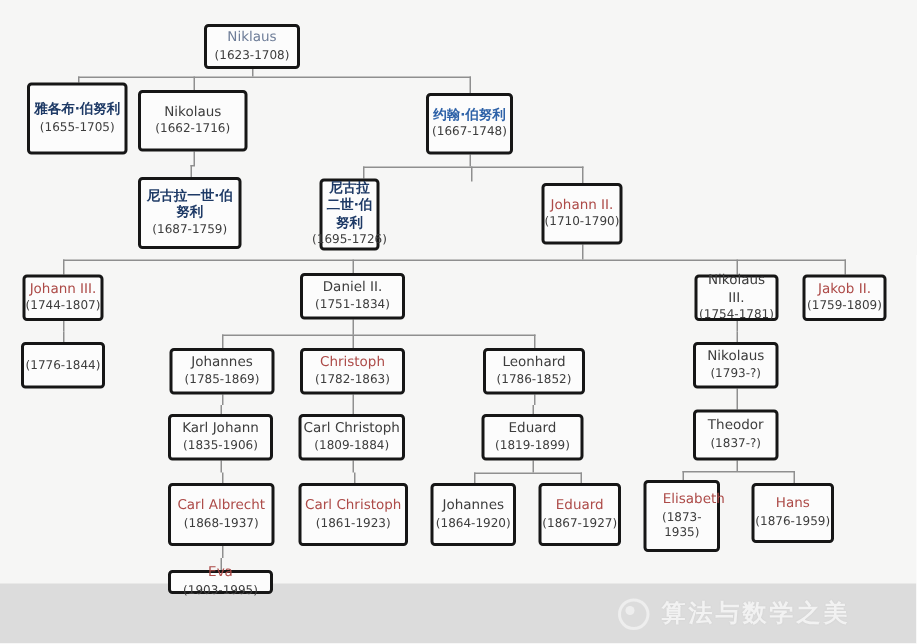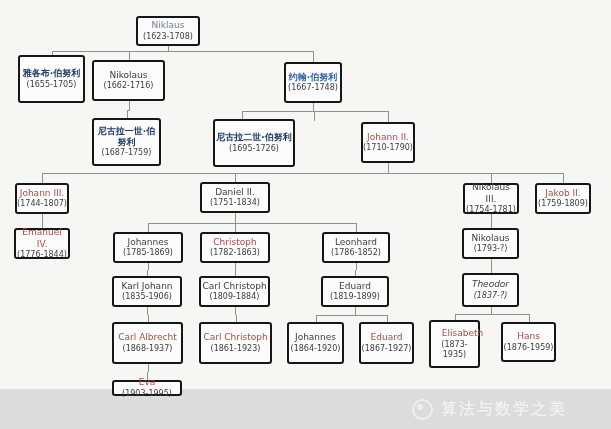--- a/index.html
+++ b/index.html
@@ -111,21 +111,21 @@
         <div class="node-dates">(1662-1716)</div>
       </div>
       <div class="node" style="left: 284px; top: 62px; width: 58px; height: 41px;">
         <div class="node-label bold" style="color: rgb(46, 98, 168);">约翰·伯努利</div>
         <div class="node-dates">(1667-1748)</div>
       </div>
       <div class="node" style="left: 92px; top: 118px; width: 69px; height: 48px;">
         <div class="node-label bold" style="color: rgb(30, 58, 102);">尼古拉一世·伯努利</div>
         <div class="node-dates">(1687-1759)</div>
       </div>
-      <div class="node" style="left: 213px; top: 119px; width: 82px; height: 48px;">
+      <div class="node" style="left: 213px; top: 119px; width: 40px; height: 48px;">
         <div class="node-label bold" style="color: rgb(30, 58, 102);">尼古拉二世·伯努利</div>
         <div class="node-dates">(1695-1726)</div>
       </div>
       <div class="node" style="left: 361px; top: 122px; width: 54px; height: 41px;">
         <div class="node-label" style="color: rgb(173, 75, 72);">Johann II.</div>
         <div class="node-dates">(1710-1790)</div>
       </div>
       <div class="node" style="left: 15px; top: 183px; width: 54px; height: 31px;">
         <div class="node-label" style="color: rgb(173, 75, 72);">Johann III.</div>
         <div class="node-dates">(1744-1807)</div>
@@ -136,21 +136,20 @@
       </div>
       <div class="node" style="left: 463px; top: 183px; width: 56px; height: 31px;">
         <div class="node-label" style="color: rgb(61, 61, 61);">Nikolaus III.</div>
         <div class="node-dates">(1754-1781)</div>
       </div>
       <div class="node" style="left: 535px; top: 183px; width: 56px; height: 31px;">
         <div class="node-label" style="color: rgb(173, 75, 72);">Jakob II.</div>
         <div class="node-dates">(1759-1809)</div>
       </div>
       <div class="node" style="left: 14px; top: 228px; width: 56px; height: 31px;">
-        <div class="node-label" style="color: rgb(173, 75, 72);">Emanuel IV.</div>
         <div class="node-dates">(1776-1844)</div>
       </div>
       <div class="node" style="left: 113px; top: 232px; width: 70px; height: 31px;">
         <div class="node-label" style="color: rgb(61, 61, 61);">Johannes</div>
         <div class="node-dates">(1785-1869)</div>
       </div>
       <div class="node" style="left: 200px; top: 232px; width: 70px; height: 31px;">
         <div class="node-label" style="color: rgb(173, 75, 72);">Christoph</div>
         <div class="node-dates">(1782-1863)</div>
       </div>
@@ -167,21 +166,21 @@
         <div class="node-dates">(1835-1906)</div>
       </div>
       <div class="node" style="left: 199px; top: 276px; width: 71px; height: 31px;">
         <div class="node-label" style="color: rgb(61, 61, 61);">Carl Christoph</div>
         <div class="node-dates">(1809-1884)</div>
       </div>
       <div class="node" style="left: 321px; top: 276px; width: 68px; height: 31px;">
         <div class="node-label" style="color: rgb(61, 61, 61);">Eduard</div>
         <div class="node-dates">(1819-1899)</div>
       </div>
-      <div class="node" style="left: 462px; top: 273px; width: 57px; height: 34px; font-style: italic;">
+      <div class="node" style="left: 462px; top: 273px; width: 57px; height: 34px;">
         <div class="node-label" style="color: rgb(61, 61, 61);">Theodor</div>
         <div class="node-dates">(1837-?)</div>
       </div>
       <div class="node" style="left: 112px; top: 322px; width: 71px; height: 42px;">
         <div class="node-label" style="color: rgb(173, 75, 72);">Carl Albrecht</div>
         <div class="node-dates">(1868-1937)</div>
       </div>
       <div class="node" style="left: 199px; top: 322px; width: 73px; height: 42px;">
         <div class="node-label" style="color: rgb(173, 75, 72);">Carl Christoph</div>
         <div class="node-dates">(1861-1923)</div>

